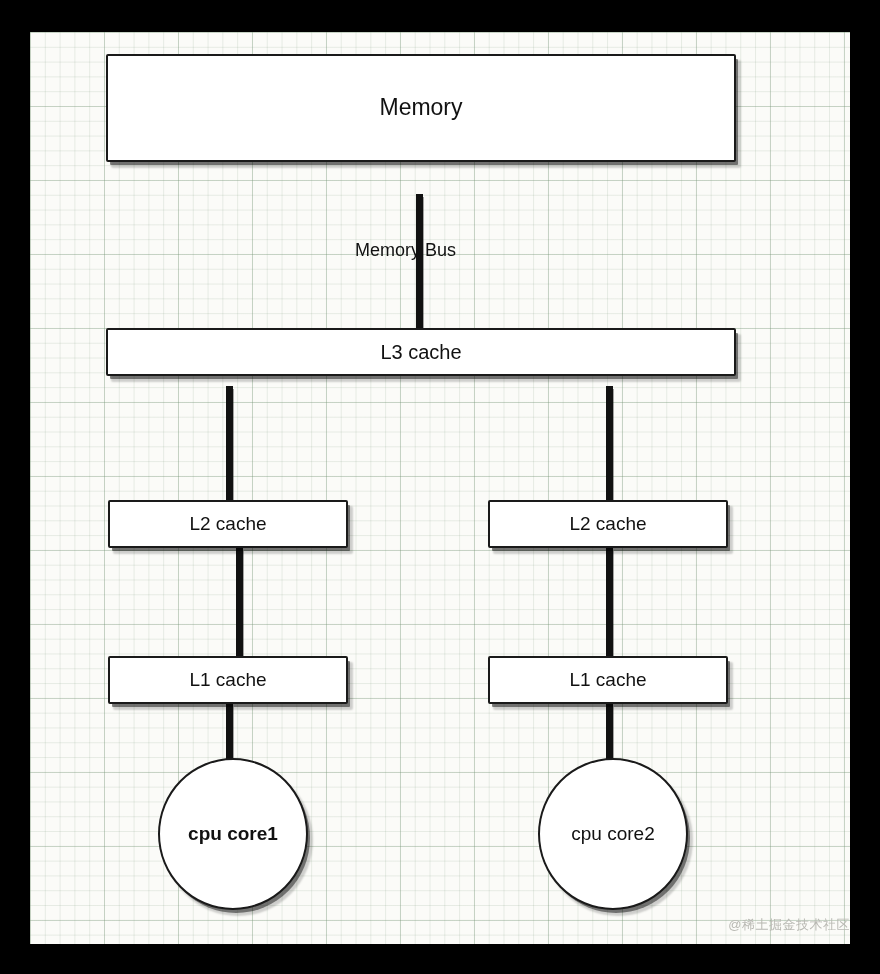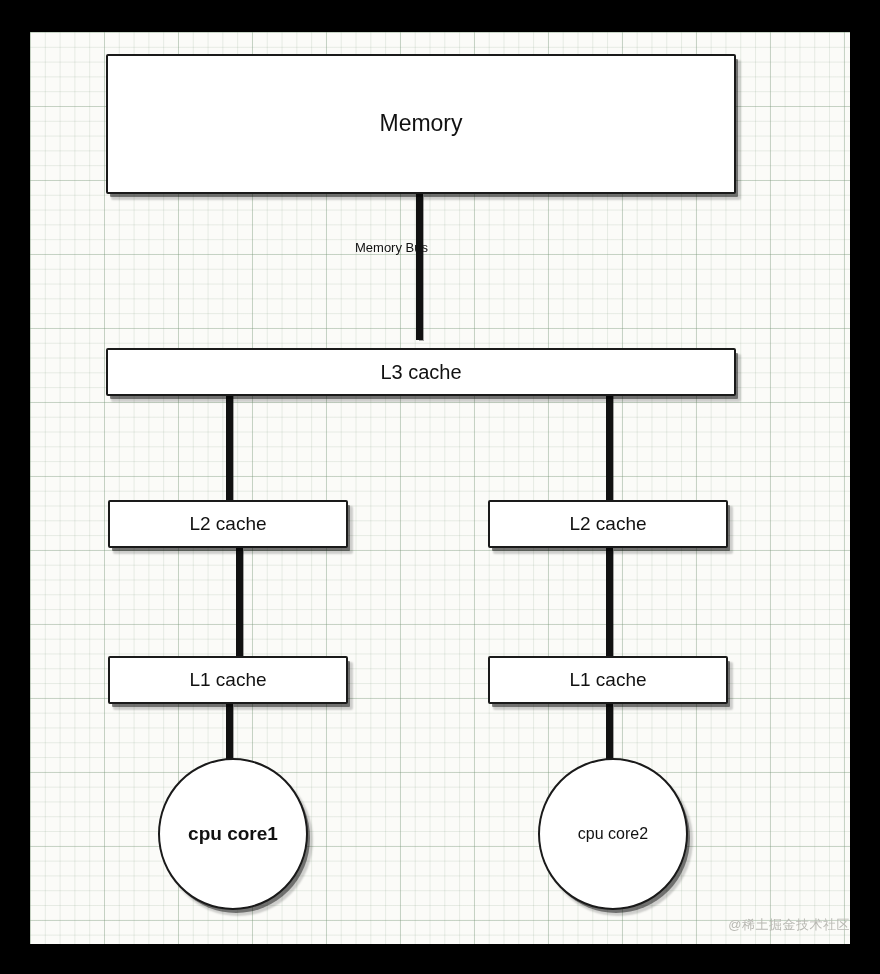--- a/index.html
+++ b/index.html
@@ -73,27 +73,27 @@
 <div id="canvas">
 
   <div class="edge" style="left:386px; top:162px; width:7px; height:146px;"></div>
   <div class="edge" style="left:196px; top:354px; width:7px; height:116px;"></div>
   <div class="edge" style="left:576px; top:354px; width:7px; height:116px;"></div>
   <div class="edge" style="left:206px; top:516px; width:7px; height:110px;"></div>
   <div class="edge" style="left:576px; top:516px; width:7px; height:110px;"></div>
   <div class="edge" style="left:196px; top:672px; width:7px; height:58px;"></div>
   <div class="edge" style="left:576px; top:672px; width:7px; height:58px;"></div>
 
-  <div class="edge-label" style="left:325px; top:208px; font-size:13px;">Memory Bus</div>
+  <div class="edge-label" style="left:325px; top:208px; font-size:18px;">Memory Bus</div>
 
-  <div class="node rect" style="left:76px; top:22px; width:630px; height:140px;">
+  <div class="node rect" style="left:76px; top:22px; width:630px; height:108px;">
     <span class="label" style="font-size:23px;">Memory</span>
   </div>
 
-  <div class="node rect" style="left:76px; top:316px; width:630px; height:48px;">
+  <div class="node rect" style="left:76px; top:296px; width:630px; height:48px;">
     <span class="label" style="font-size:20px;">L3 cache</span>
   </div>
 
   <div class="node rect" style="left:78px; top:468px; width:240px; height:48px;">
     <span class="label" style="font-size:19px;">L2 cache</span>
   </div>
 
   <div class="node rect" style="left:458px; top:468px; width:240px; height:48px;">
     <span class="label" style="font-size:19px;">L2 cache</span>
   </div>
@@ -104,17 +104,17 @@
 
   <div class="node rect" style="left:458px; top:624px; width:240px; height:48px;">
     <span class="label" style="font-size:19px;">L1 cache</span>
   </div>
 
   <div class="node circle" style="left:128px; top:726px; width:150px; height:152px;">
     <span class="label" style="font-size:19px;font-weight:bold;">cpu core1</span>
   </div>
 
   <div class="node circle" style="left:508px; top:726px; width:150px; height:152px;">
-    <span class="label" style="font-size:16px;">cpu core2</span>
+    <span class="label" style="font-size:19px;">cpu core2</span>
   </div>
 
   <div class="watermark">@稀土掘金技术社区</div>
 </div>
 
 </body></html>

